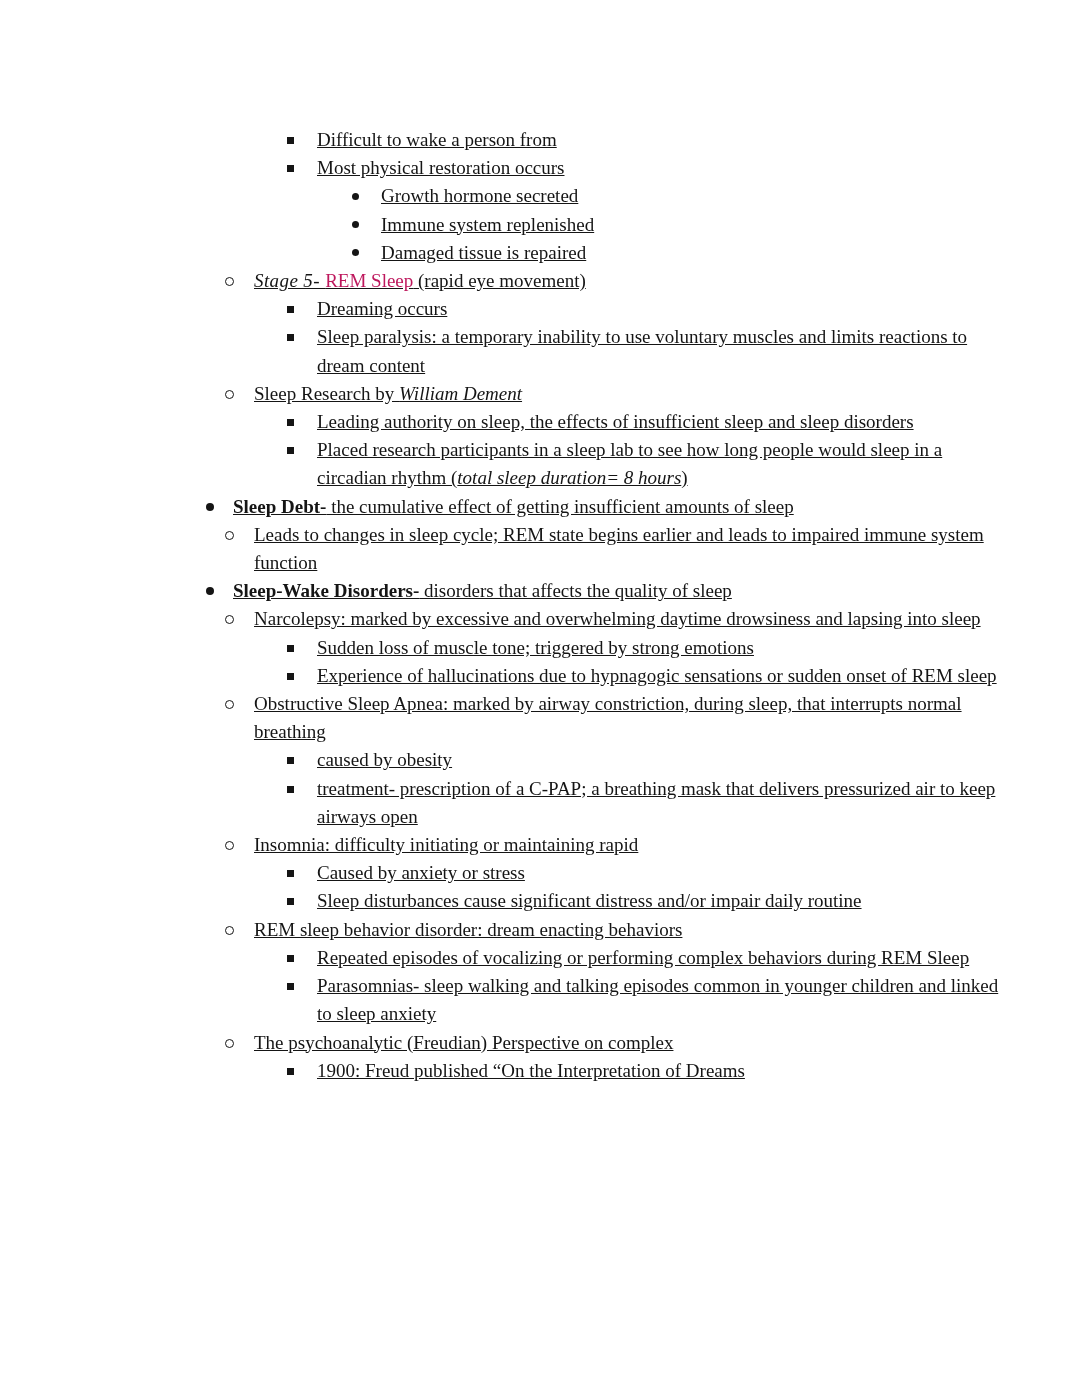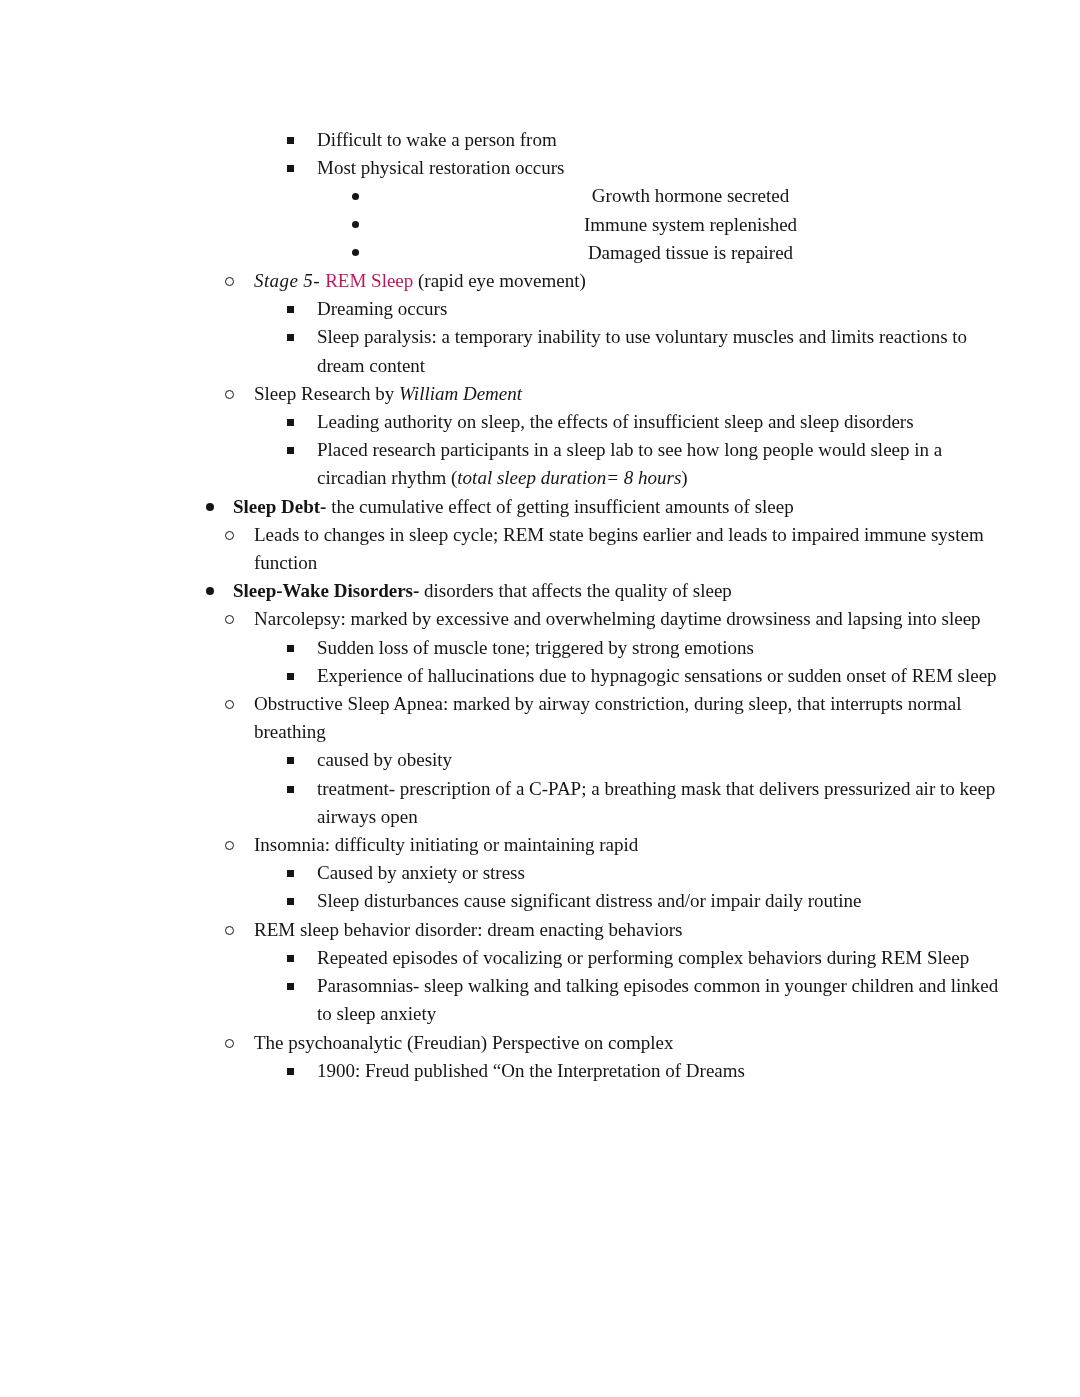--- a/index.html
+++ b/index.html
@@ -8,25 +8,25 @@
     width: 1080px;
     height: 1397px;
     background: #ffffff;
     overflow: hidden;
     font-family: "Liberation Serif", serif;
     font-size: 19px;
     line-height: 28.2px;
     color: #151515;
   }
   .doc { padding-top: 126px; }
-  .item { position: relative; padding-right: 80px; }
+  .item { position: relative; padding-right: 80px; text-decoration: underline; }
   .l1 { padding-left: 190px; margin-left: 43px; }
   .l2 { padding-left: 254px; }
   .l3 { padding-left: 317px; }
-  .l4 { padding-left: 381px; text-align: center; }
+  .l4 { padding-left: 381px; }
   .marker { position: absolute; display: inline-block; }
   .m-disc1  { left: 163px; top: 10px; width: 8px; height: 8px; background: #151515; border-radius: 50%; }
   .m-circle { left: 225px; top: 10px; width: 7px; height: 7px; border: 1.5px solid #151515; border-radius: 50%; background: transparent; }
   .m-square { left: 287px; top: 11px; width: 7px; height: 7px; background: #151515; }
   .m-disc4  { left: 352px; top: 10.5px; width: 7px; height: 7px; background: #151515; border-radius: 50%; }
   .seg-bold   { font-weight: 700; }
   .seg-italic { font-style: italic; }
   .seg-green  { color: #be185d; }
   .seg-script { font-style: italic; letter-spacing: 0.4px; }
 </style>

